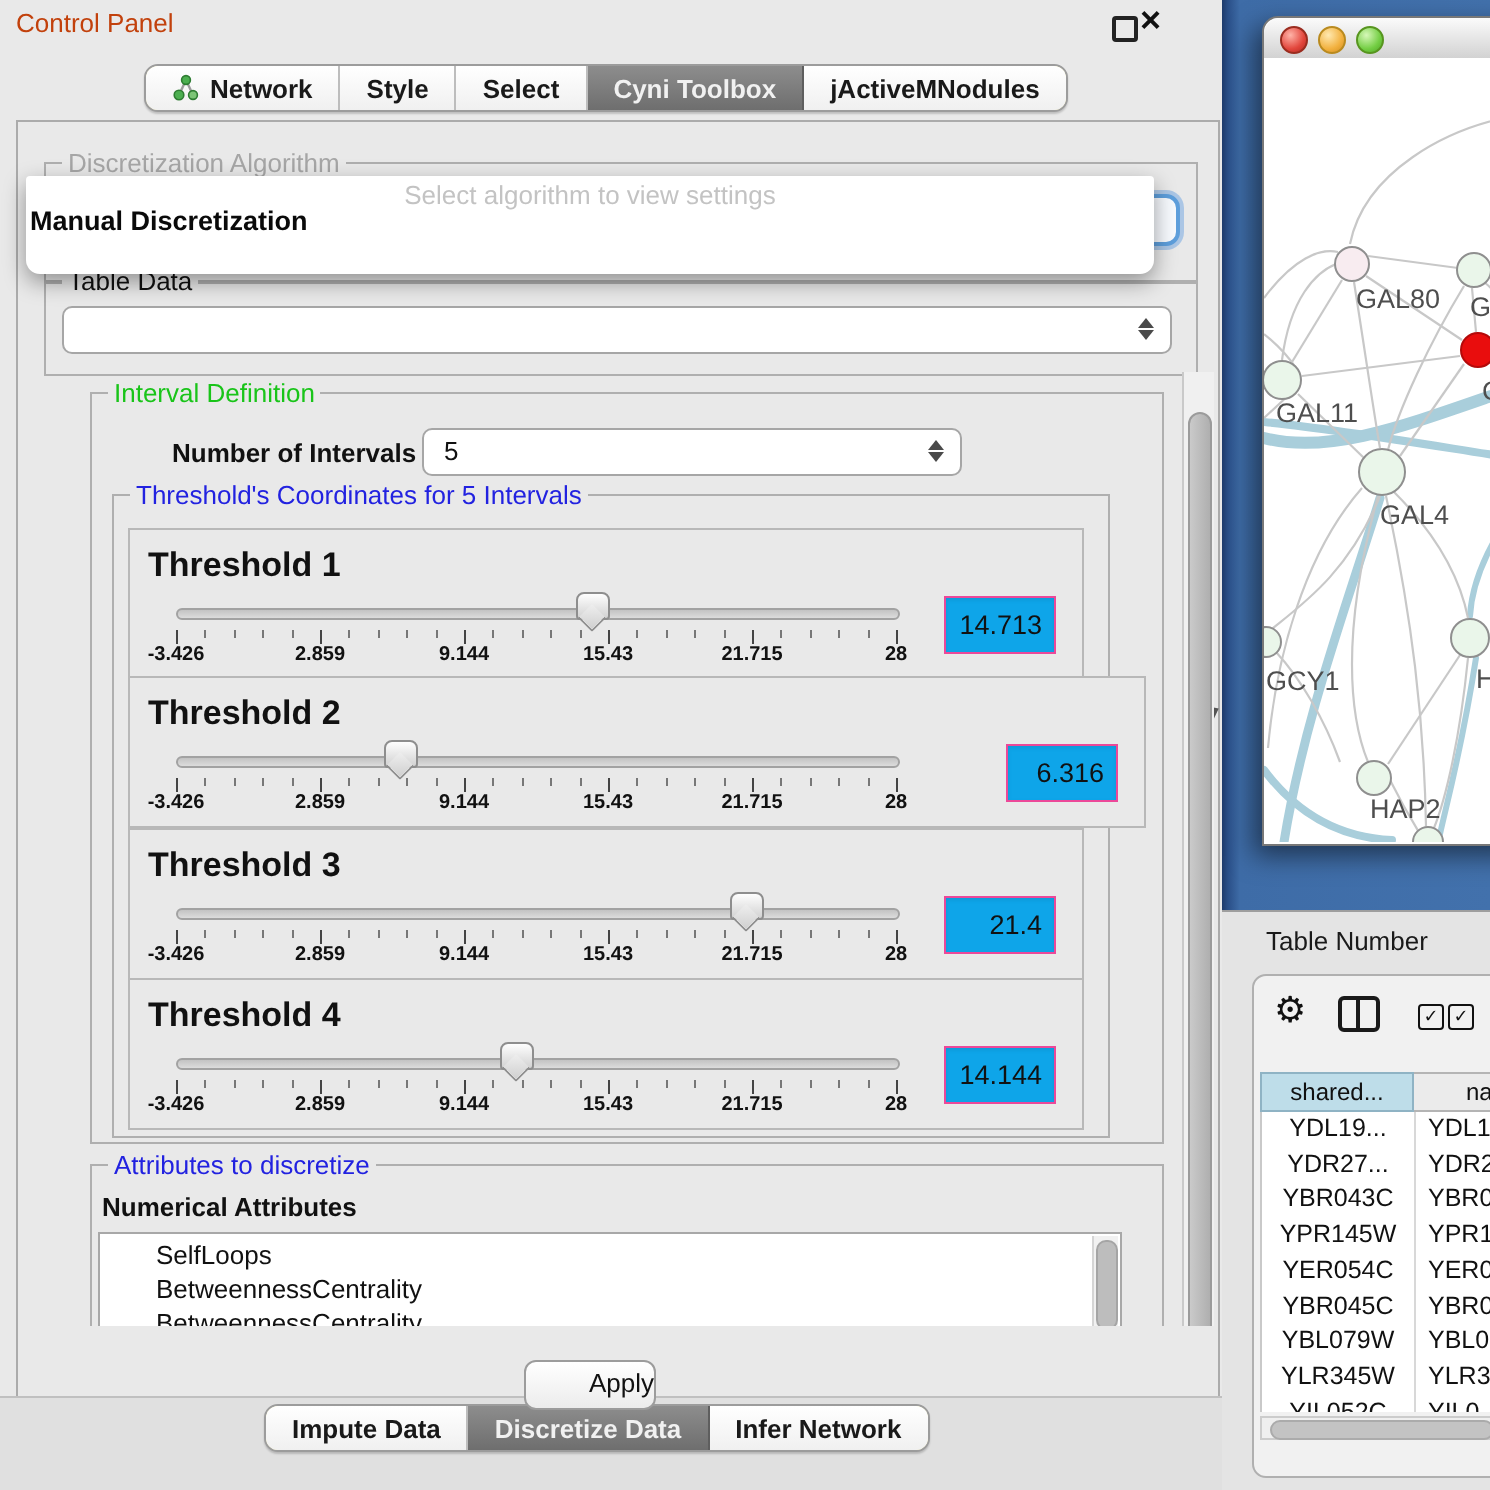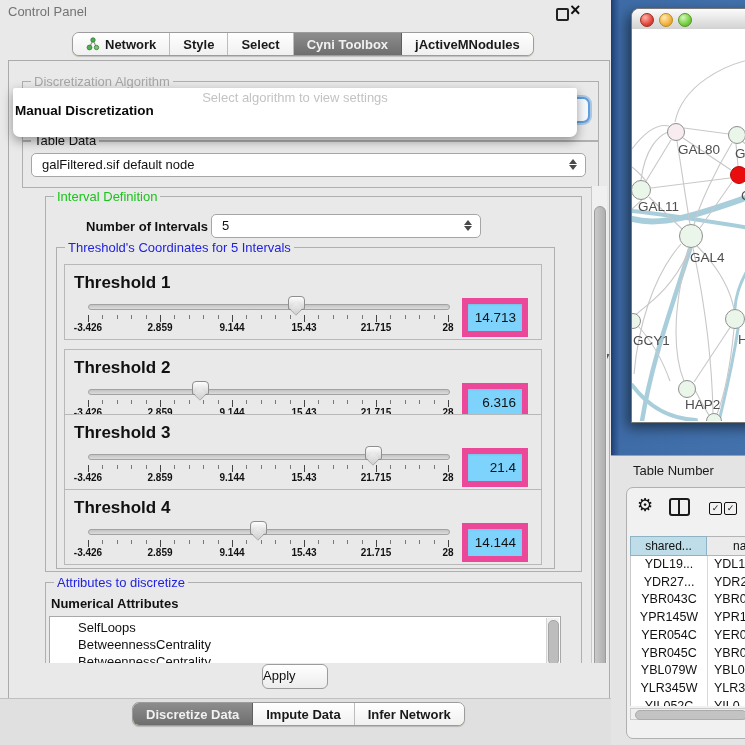--- a/index.html
+++ b/index.html
@@ -1,20 +1,20 @@
 <!DOCTYPE html>
 <html><head>
 <meta charset="utf-8">
 <style>
   html,body{margin:0;padding:0}
   body{width:745px;height:745px;position:relative;overflow:hidden;
        font-family:"Liberation Sans",sans-serif;background:#E9E9E9;color:#111}
   
   #leftwin{position:absolute;left:0;top:0;width:611px;height:745px;background:#E9E9E9}
-  #lw-title{position:absolute;left:8px;top:4px;font-size:13px;color:#737373}
+  #lw-title{position:absolute;left:8px;top:4px;font-size:13px;color:#c2410c}
   #float-btn{position:absolute;left:556px;top:8px;width:9px;height:9px;border:2px solid #222;border-radius:2px;background:#E9E9E9}
   #close-btn{position:absolute;left:570px;top:0px;font-size:18px;font-weight:700;color:#111}
   .tabstrip{position:absolute;display:flex;height:22px;border:1px solid #9C9C9C;border-radius:7px;background:#fef9c3;overflow:hidden;box-shadow:0 1px 1px rgba(0,0,0,.18)}
   #toptabs{left:72px;top:32px}
   #bottabs{left:132px;top:702px}
   .seg{display:flex;align-items:center;justify-content:center;gap:5px;padding:0 13px;font-size:13px;font-weight:600;color:#191919;border-right:1px solid #BDBDBD;background:linear-gradient(#FFFFFF,#F0F0F0);white-space:nowrap}
   .seg:last-child{border-right:none}
   .seg.sel{background:linear-gradient(#8D8D8D,#6E6E6E);color:#F1F1F1;border-right-color:#5E5E5E}
   #mainpanel{position:absolute;left:8px;top:60px;width:600px;height:637px;border:1px solid #ABABAB;background:#E9E9E9}
   .grp{position:absolute;border:1px solid #AFAFAF}
@@ -33,30 +33,30 @@
   .glabel-green{color:#19C419}
   .glabel-blue{color:#2222E0}
   .tbox{position:absolute;left:7px;width:476px;height:74px;border:1px solid #B8B8B8;background:#E9E9E9}
   .tbox .tl{position:absolute;left:9px;top:8px;font-size:17px;font-weight:700}
   .strack{position:absolute;left:23px;top:39px;width:360px;height:4px;border:1px solid #A2A2A2;border-radius:3px;background:linear-gradient(#C3C3C3,#DCDCDC)}
   .sthumb{position:absolute;top:31px;width:15px;height:12px;background:linear-gradient(#FEFEFE,#D2D2D2);border:1px solid #8E8E8E;border-radius:4px 4px 2px 2px;z-index:2}
   .sthumb::after{content:"";position:absolute;left:2px;top:7px;width:9px;height:9px;background:linear-gradient(135deg,#EFEFEF,#CFCFCF);border-right:1px solid #8E8E8E;border-bottom:1px solid #8E8E8E;transform:rotate(45deg);border-radius:1px}
   .tick{position:absolute;top:50px;width:1px;height:4px;background:#777}
   .tick.major{height:7px;background:#444}
   .tlabel{position:absolute;top:57px;font-size:10px;font-weight:700;transform:translateX(-50%);white-space:nowrap}
-  .vbox{position:absolute;right:13px;top:33px;width:48px;height:27px;background:#7dd3fc;border:6px solid #ec4899;font-size:13.5px;text-align:right;line-height:27px;padding-right:6px;box-shadow:inset 0 1px 2px rgba(0,0,0,.08)}
+  .vbox{position:absolute;right:13px;top:33px;width:48px;height:27px;background:#0ea5e9;border:1px solid #ec4899;font-size:13.5px;text-align:right;line-height:27px;padding-right:6px;box-shadow:inset 0 1px 2px rgba(0,0,0,.08)}
   
   #attr-subtitle{position:absolute;left:5px;top:13px;font-size:13px;font-weight:700}
   #attr-list{position:absolute;left:3px;top:33px;width:510px;height:51px;background:#FFF;border:1px solid #A8A8A8;overflow:hidden}
   .attr-item{position:absolute;left:28px;height:17px;font-size:13px;line-height:17px;white-space:nowrap}
   #attr-scroll{position:absolute;right:1px;top:1px;width:12px;height:48px;background:#F1F1F1;border-left:1px solid #D5D5D5}
   #attr-thumb{position:absolute;left:1px;top:2px;width:9px;height:43px;border-radius:5px;background:#BDBDBD;border:1px solid #A5A5A5}
   
   #apply-bar{position:absolute;left:0;top:602px;width:598px;height:34px;background:#E9E9E9;z-index:20}
-  #apply-btn{position:absolute;left:253px;top:1px;width:64px;height:23px;border:1px solid #9C9C9C;border-radius:6px;background:linear-gradient(#FFFFFF,#ECECEC);font-size:13px;text-align:left;line-height:22px}
+  #apply-btn{position:absolute;left:253px;top:17px;width:64px;height:23px;border:1px solid #9C9C9C;border-radius:6px;background:linear-gradient(#FFFFFF,#ECECEC);font-size:13px;text-align:right;line-height:22px}
   
   #main-scroll{position:absolute;left:582px;top:125px;width:15px;height:510px;background:#F0F0F0;border-left:1px solid #C9C9C9;z-index:5}
   #main-thumb{position:absolute;left:2px;top:20px;width:10px;height:468px;border-radius:7px;background:linear-gradient(90deg,#CACACA,#AFAFAF);border:1px solid #9B9B9B}
   #bottomstrip{position:absolute;left:0;top:698px;width:611px;height:47px;background:#E0E0E0;border-top:1px solid #C0C0C0}
   
   #desktop{position:absolute;left:611px;top:0;width:134px;height:456px;background:linear-gradient(90deg,#1E3B6B 0px,#2A4F88 3px,#3E6CA7 9px,#4271AC 100%)}
   #netwin{position:absolute;left:631px;top:8px;width:130px;height:413px;background:#FFF;border:1px solid #787878;border-radius:8px 0 0 0;box-shadow:-4px 5px 13px rgba(0,0,0,.5)}
   #net-titlebar{position:absolute;left:0;top:0;width:100%;height:20px;background:linear-gradient(#FBFBFB,#D2D2D2);border-bottom:1px solid #A2A2A2;border-radius:8px 0 0 0}
   .light{position:absolute;top:4px;width:12px;height:12px;border-radius:50%}
   #light-red{left:8px;background:radial-gradient(circle at 35% 30%,#FFB3A8,#E2463C 60%,#B02820);border:1px solid #9A2C1F}
@@ -132,21 +132,20 @@
     <div id="algo-combo"></div>
 
     <div id="algo-popup">
       <div id="popup-hint">Select algorithm to view settings</div>
       <div class="popup-item" style="top:15px;font-weight:700">Manual Discretization</div>
     </div>
 
     <div class="grp" style="left:13px;top:79px;width:575px;height:46px">
       <span class="grplabel">Table Data</span>
       <div class="combo" style="left:8px;top:12px;width:543px;height:22px">
-        <span>galFiltered.sif default node</span>
         <span class="stepper">
             <i class="up"></i>
             <i class="dn"></i>
           </span>
       </div>
     </div>
 
     <div class="grp" style="left:36px;top:135px;width:535px;height:374px">
       <span class="grplabel glabel-green">Interval Definition</span>
       <div style="position:absolute;left:40px;top:22px;font-size:13px;font-weight:700">Number of Intervals</div>
@@ -192,21 +191,21 @@
               <div class="tick major" style="left: 383px;"></div>
               <div class="tlabel" style="left: 23px;">-3.426</div>
               <div class="tlabel" style="left: 95px;">2.859</div>
               <div class="tlabel" style="left: 167px;">9.144</div>
               <div class="tlabel" style="left: 239px;">15.43</div>
               <div class="tlabel" style="left: 311px;">21.715</div>
               <div class="tlabel" style="left: 383px;">28</div>
               <div class="sthumb" style="left: 223.291px;"></div>
               <div class="vbox">14.713</div>
             </div>
-            <div class="tbox" style="top: 101px;">
+            <div class="tbox" style="top: 90px; padding-left: 31px;">
               <div class="tl">Threshold 2</div>
               <div class="strack"></div>
               <div class="tick major" style="left: 23px;"></div>
               <div class="tick" style="left: 37.4px;"></div>
               <div class="tick" style="left: 51.8px;"></div>
               <div class="tick" style="left: 66.2px;"></div>
               <div class="tick" style="left: 80.6px;"></div>
               <div class="tick major" style="left: 95px;"></div>
               <div class="tick" style="left: 109.4px;"></div>
               <div class="tick" style="left: 123.8px;"></div>
@@ -336,25 +335,25 @@
 
     <div id="main-scroll">
       <div id="main-thumb"></div>
     </div>
   </div>
 
   <div id="bottomstrip">
     
   </div>
   <div id="bottabs" class="tabstrip">
+      <div class="seg">
+        <span>Impute Data</span>
+      </div>
       <div class="seg sel">
         <span>Discretize Data</span>
-      </div>
-      <div class="seg">
-        <span>Impute Data</span>
       </div>
       <div class="seg">
         <span>Infer Network</span>
       </div>
     </div>
 </div>
 
 <div id="desktop"></div>
 
 <div id="netwin">

